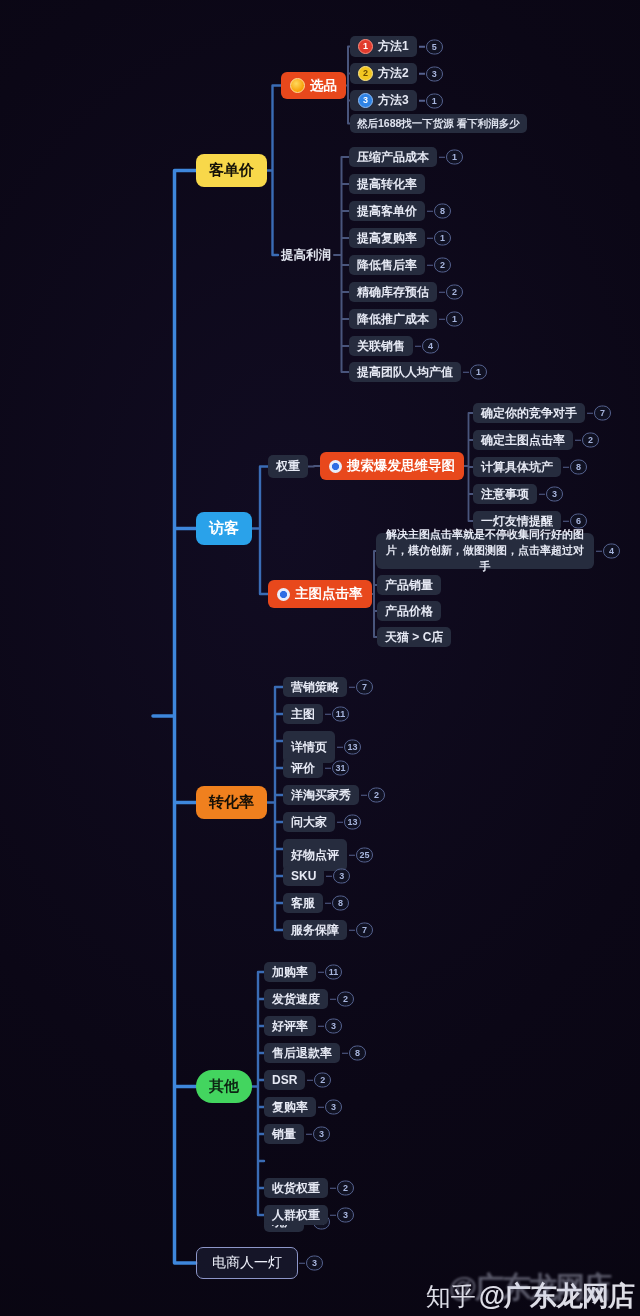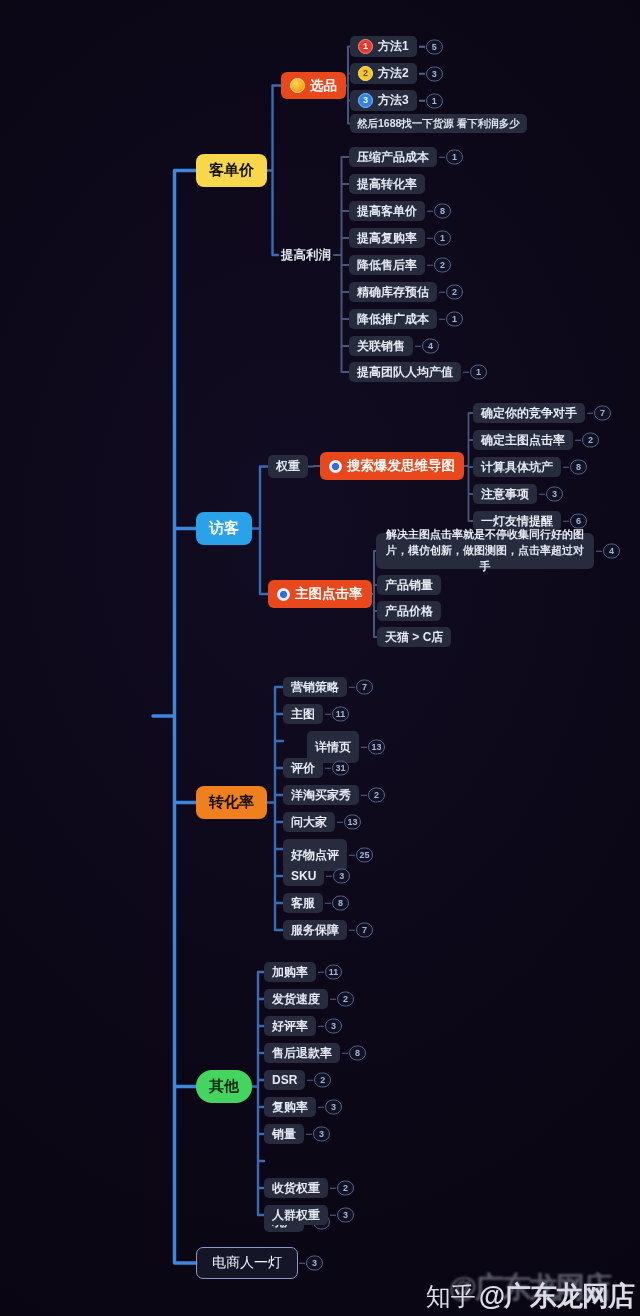--- a/index.html
+++ b/index.html
@@ -180,21 +180,21 @@
         <span class="lbl">转化率</span>
       </div>
       <div class="node s-pill" style="left: 283px; top: 677px; height: 20px;">
         <span class="lbl">营销策略</span>
         <span class="badge">7</span>
       </div>
       <div class="node s-pill" style="left: 283px; top: 704px; height: 20px;">
         <span class="lbl">主图</span>
         <span class="badge">11</span>
       </div>
-      <div class="node s-pill" style="left: 283px; top: 731px; height: 32px; margin-left: 24px;">
+      <div class="node s-pill" style="left: 283px; top: 731px; height: 32px;">
         <span class="lbl">详情页</span>
         <span class="badge">13</span>
       </div>
       <div class="node s-pill" style="left: 283px; top: 758px; height: 20px;">
         <span class="lbl">评价</span>
         <span class="badge">31</span>
       </div>
       <div class="node s-pill" style="left: 283px; top: 785px; height: 20px;">
         <span class="lbl">洋淘买家秀</span>
         <span class="badge">2</span>

